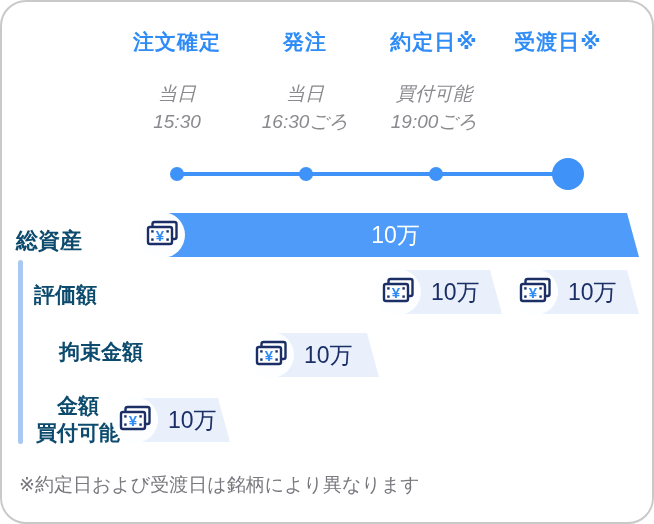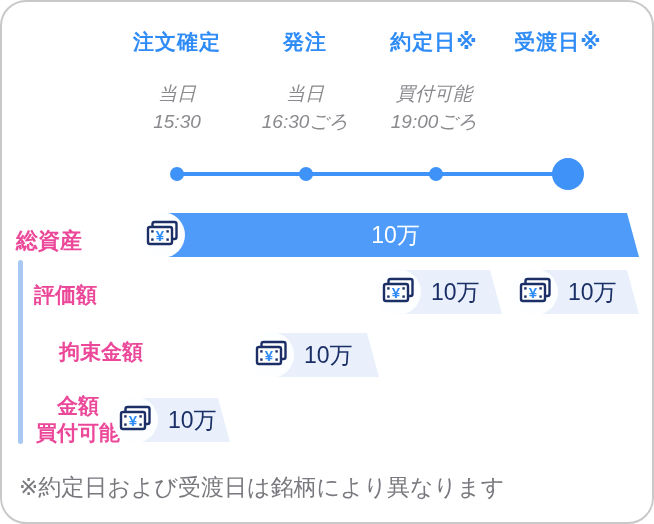--- a/index.html
+++ b/index.html
@@ -38,21 +38,21 @@
   .dot {
     position: absolute; width: 14px; height: 14px; border-radius: 50%;
     background: #3E92F8; top: 165px;
   }
   .dot-big {
     position: absolute; width: 32px; height: 32px; border-radius: 50%;
     background: #3E92F8; top: 156px; left: 550px;
   }
   
   .row-label {
-    position: absolute; font-weight: bold; color: #ec4899;
+    position: absolute; font-weight: bold; color: #0c4a6e;
     font-size: 21px; white-space: nowrap;
   }
   .connector {
     position: absolute; left: 16px; top: 258px;
     width: 5px; height: 184px; background: #A9C9F2; border-radius: 3px;
   }
   .badge { position: absolute; height: 46px; }
   .badge-bg {
     position: absolute; left: 22px; top: 1px; right: 0; bottom: 1px;
     background: #E9F0FB;
@@ -67,21 +67,21 @@
   }
   .badge-icon svg { width: 46px; height: 46px; display: block; }
   .badge-text {
     position: absolute; left: 56px; top: 1px; height: 44px; line-height: 44px;
     font-size: 23px; font-weight: normal; color: #1B2F66; white-space: nowrap;
   }
   .badge-text.center { left: 13px; width: 487px; text-align: center; color: #ffffff; }
   
   .footnote {
     position: absolute; left: 17px; top: 470px;
-    font-size: 23px; color: #78787E; white-space: nowrap;
+    font-size: 19px; color: #78787E; white-space: nowrap;
   }
 </style>
 </head>
 <body>
 
 <div class="card">
 
   <div class="step" style="left:100px">
     <div class="step-title">注文確定</div>
     <div class="step-sub">

